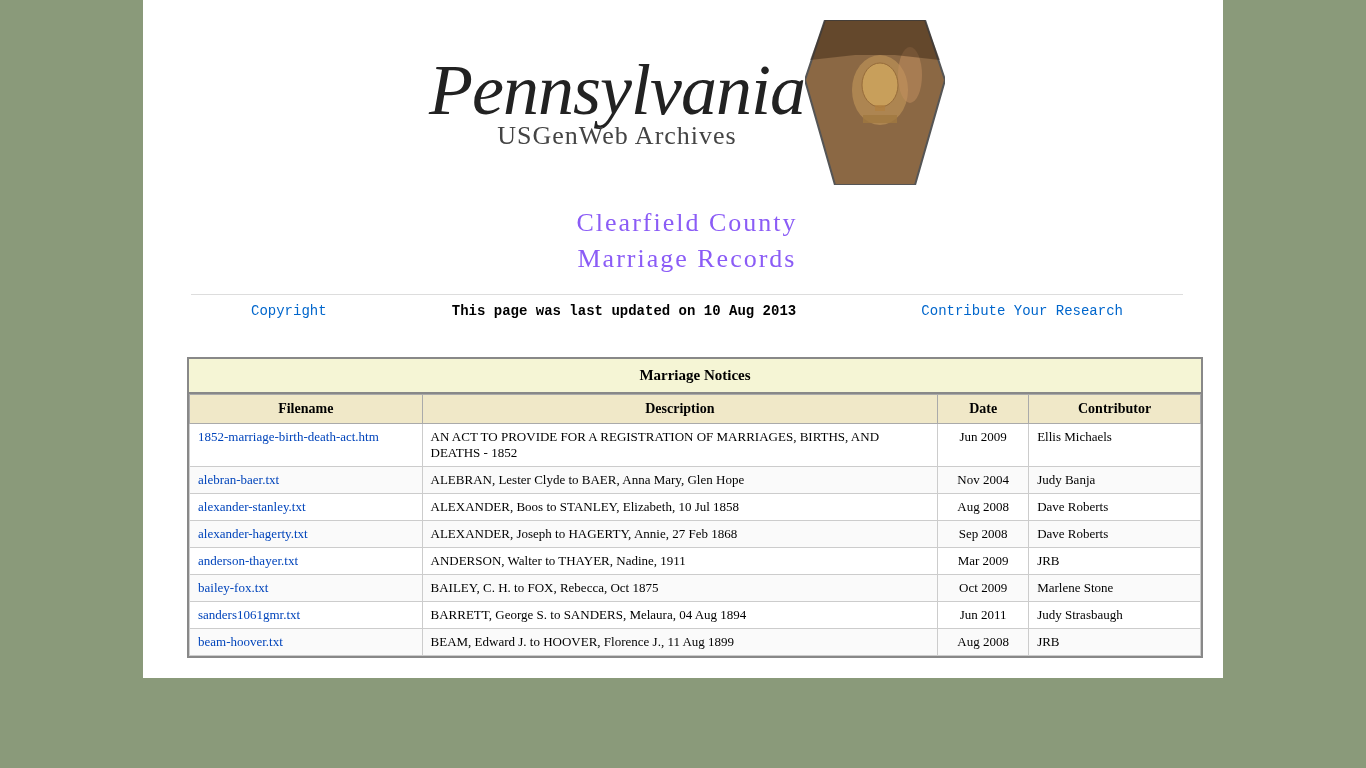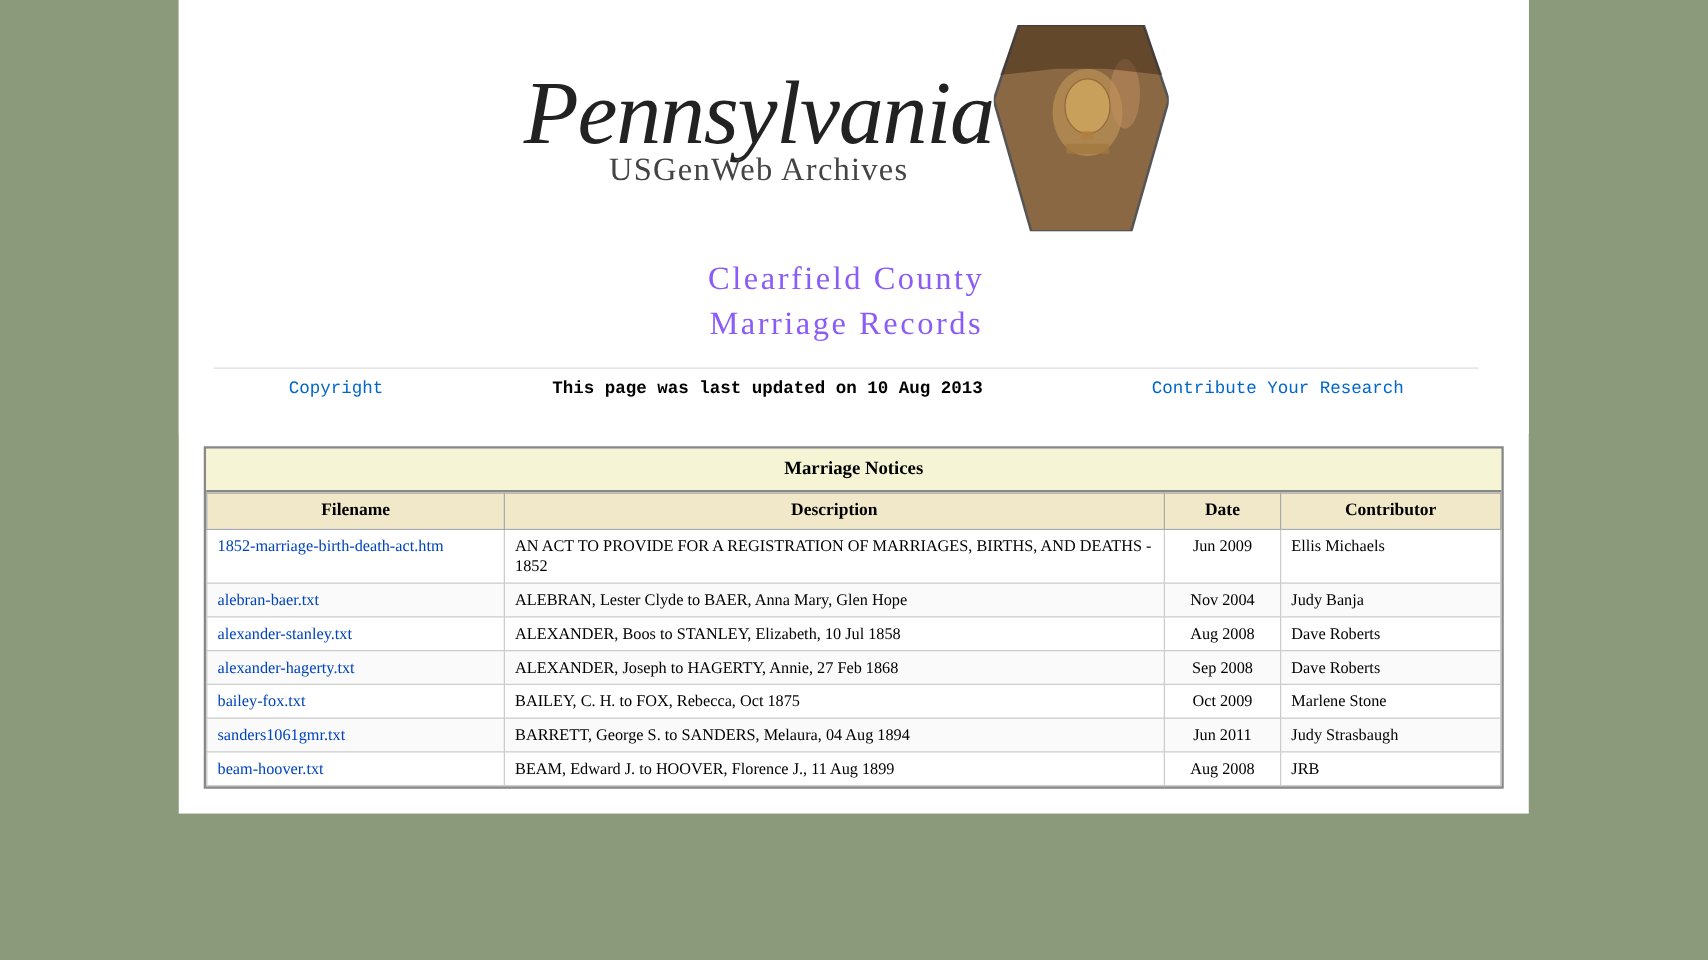--- a/index.html
+++ b/index.html
@@ -12,21 +12,21 @@
 
     .outer-wrapper {
       width: 1080px;
       margin: 0 auto;
       background-color: #fff;
     }
 
     
     .header-section {
       background-color: #fff;
-      padding: 20px 40px 20px 28px;
+      padding: 20px 40px 20px 48px;
       text-align: center;
     }
 
     .logo-area {
       display: flex;
       align-items: center;
       justify-content: center;
       gap: 0px;
       margin-bottom: 10px;
     }
@@ -89,20 +89,21 @@
 
     .footer-nav .last-updated {
       font-weight: bold;
       font-size: 14px;
       color: #000;
     }
 
     
     .main-content {
       padding: 10px 20px 20px 20px;
+      margin-left: 24px;
     }
 
     .records-table-wrapper {
       border: 2px solid #888;
       background: #fff;
     }
 
     .table-header-row {
       background-color: #f5f5d5;
       text-align: center;
@@ -235,20 +236,26 @@
               <td class="col-date td-date">Aug 2008</td>
               <td class="col-contributor">Dave Roberts</td>
             </tr>
             <tr>
               <td class="col-filename"><a href="#">alexander-hagerty.txt</a></td>
               <td class="col-description">ALEXANDER, Joseph to HAGERTY, Annie, 27 Feb 1868</td>
               <td class="col-date td-date">Sep 2008</td>
               <td class="col-contributor">Dave Roberts</td>
             </tr>
             <tr>
+              <td class="col-filename"><a href="#">anderson-thayer.txt</a></td>
+              <td class="col-description">ANDERSON, Walter to THAYER, Nadine, 1911</td>
+              <td class="col-date td-date">Mar 2009</td>
+              <td class="col-contributor">JRB</td>
+            </tr>
+            <tr>
               <td class="col-filename"><a href="#">bailey-fox.txt</a></td>
               <td class="col-description">BAILEY, C. H. to FOX, Rebecca, Oct 1875</td>
               <td class="col-date td-date">Oct 2009</td>
               <td class="col-contributor">Marlene Stone</td>
             </tr>
             <tr>
               <td class="col-filename"><a href="#">sanders1061gmr.txt</a></td>
               <td class="col-description">BARRETT, George S. to SANDERS, Melaura, 04 Aug 1894</td>
               <td class="col-date td-date">Jun 2011</td>
               <td class="col-contributor">Judy Strasbaugh</td>

